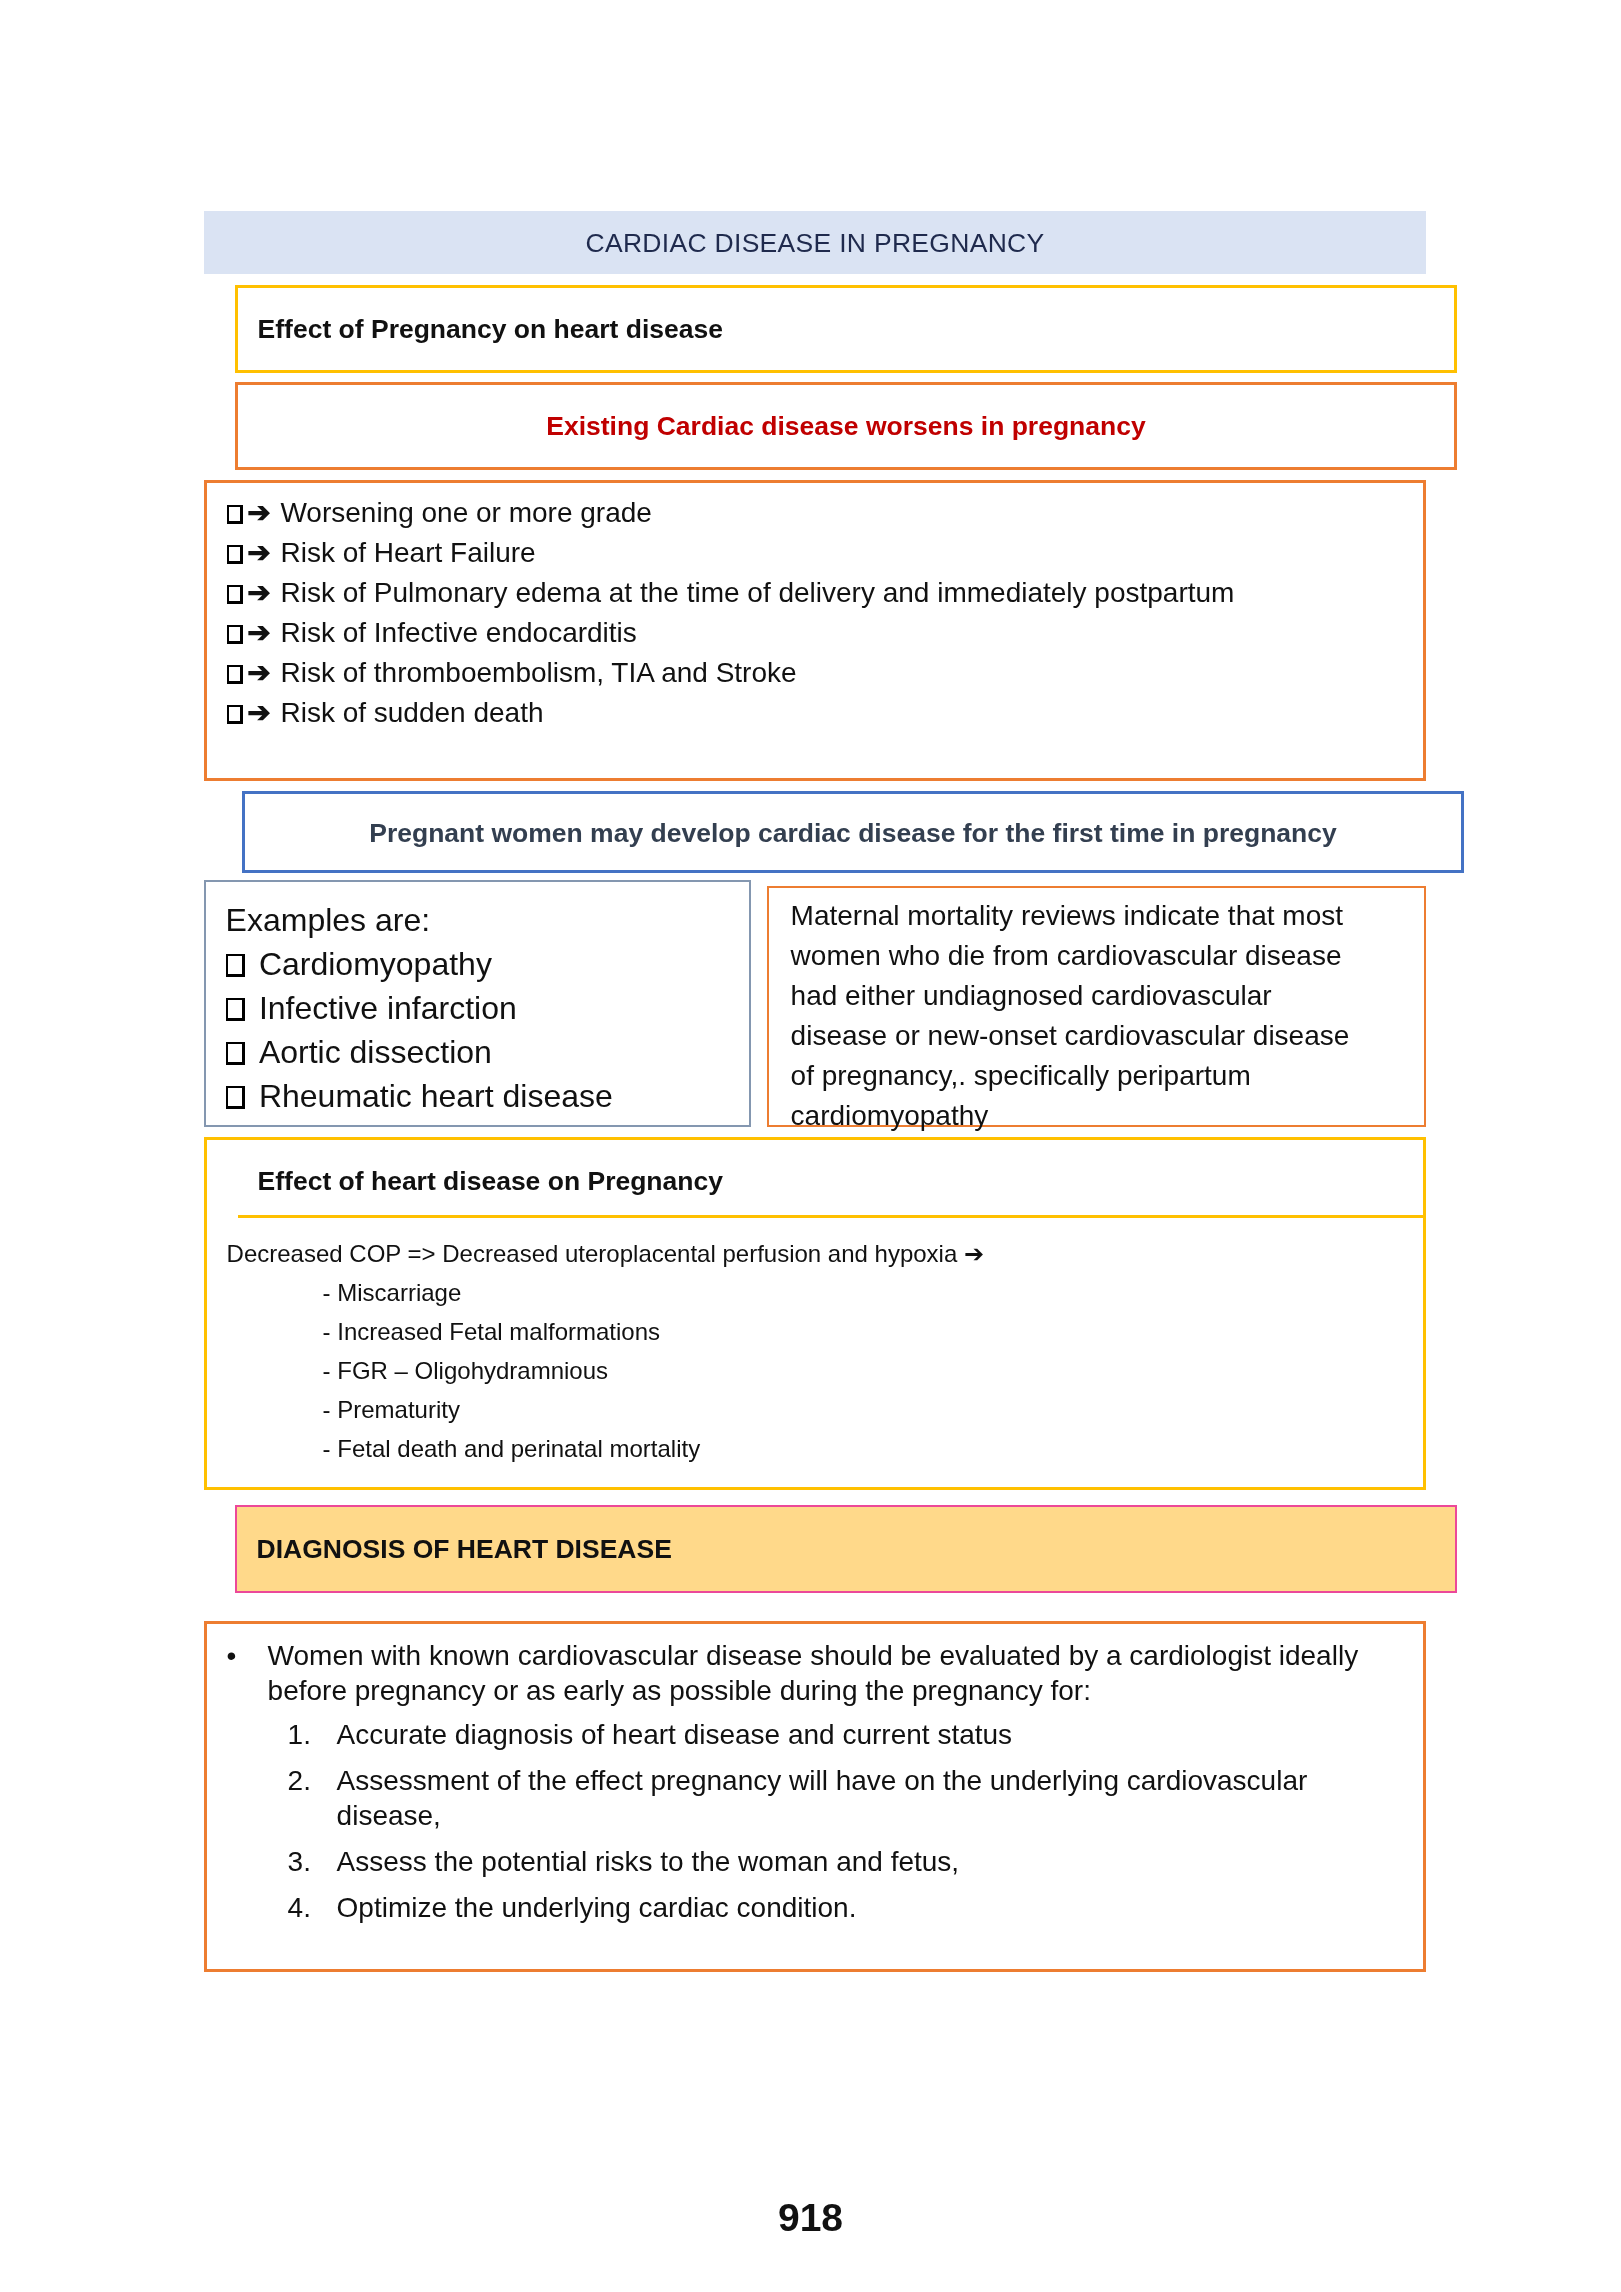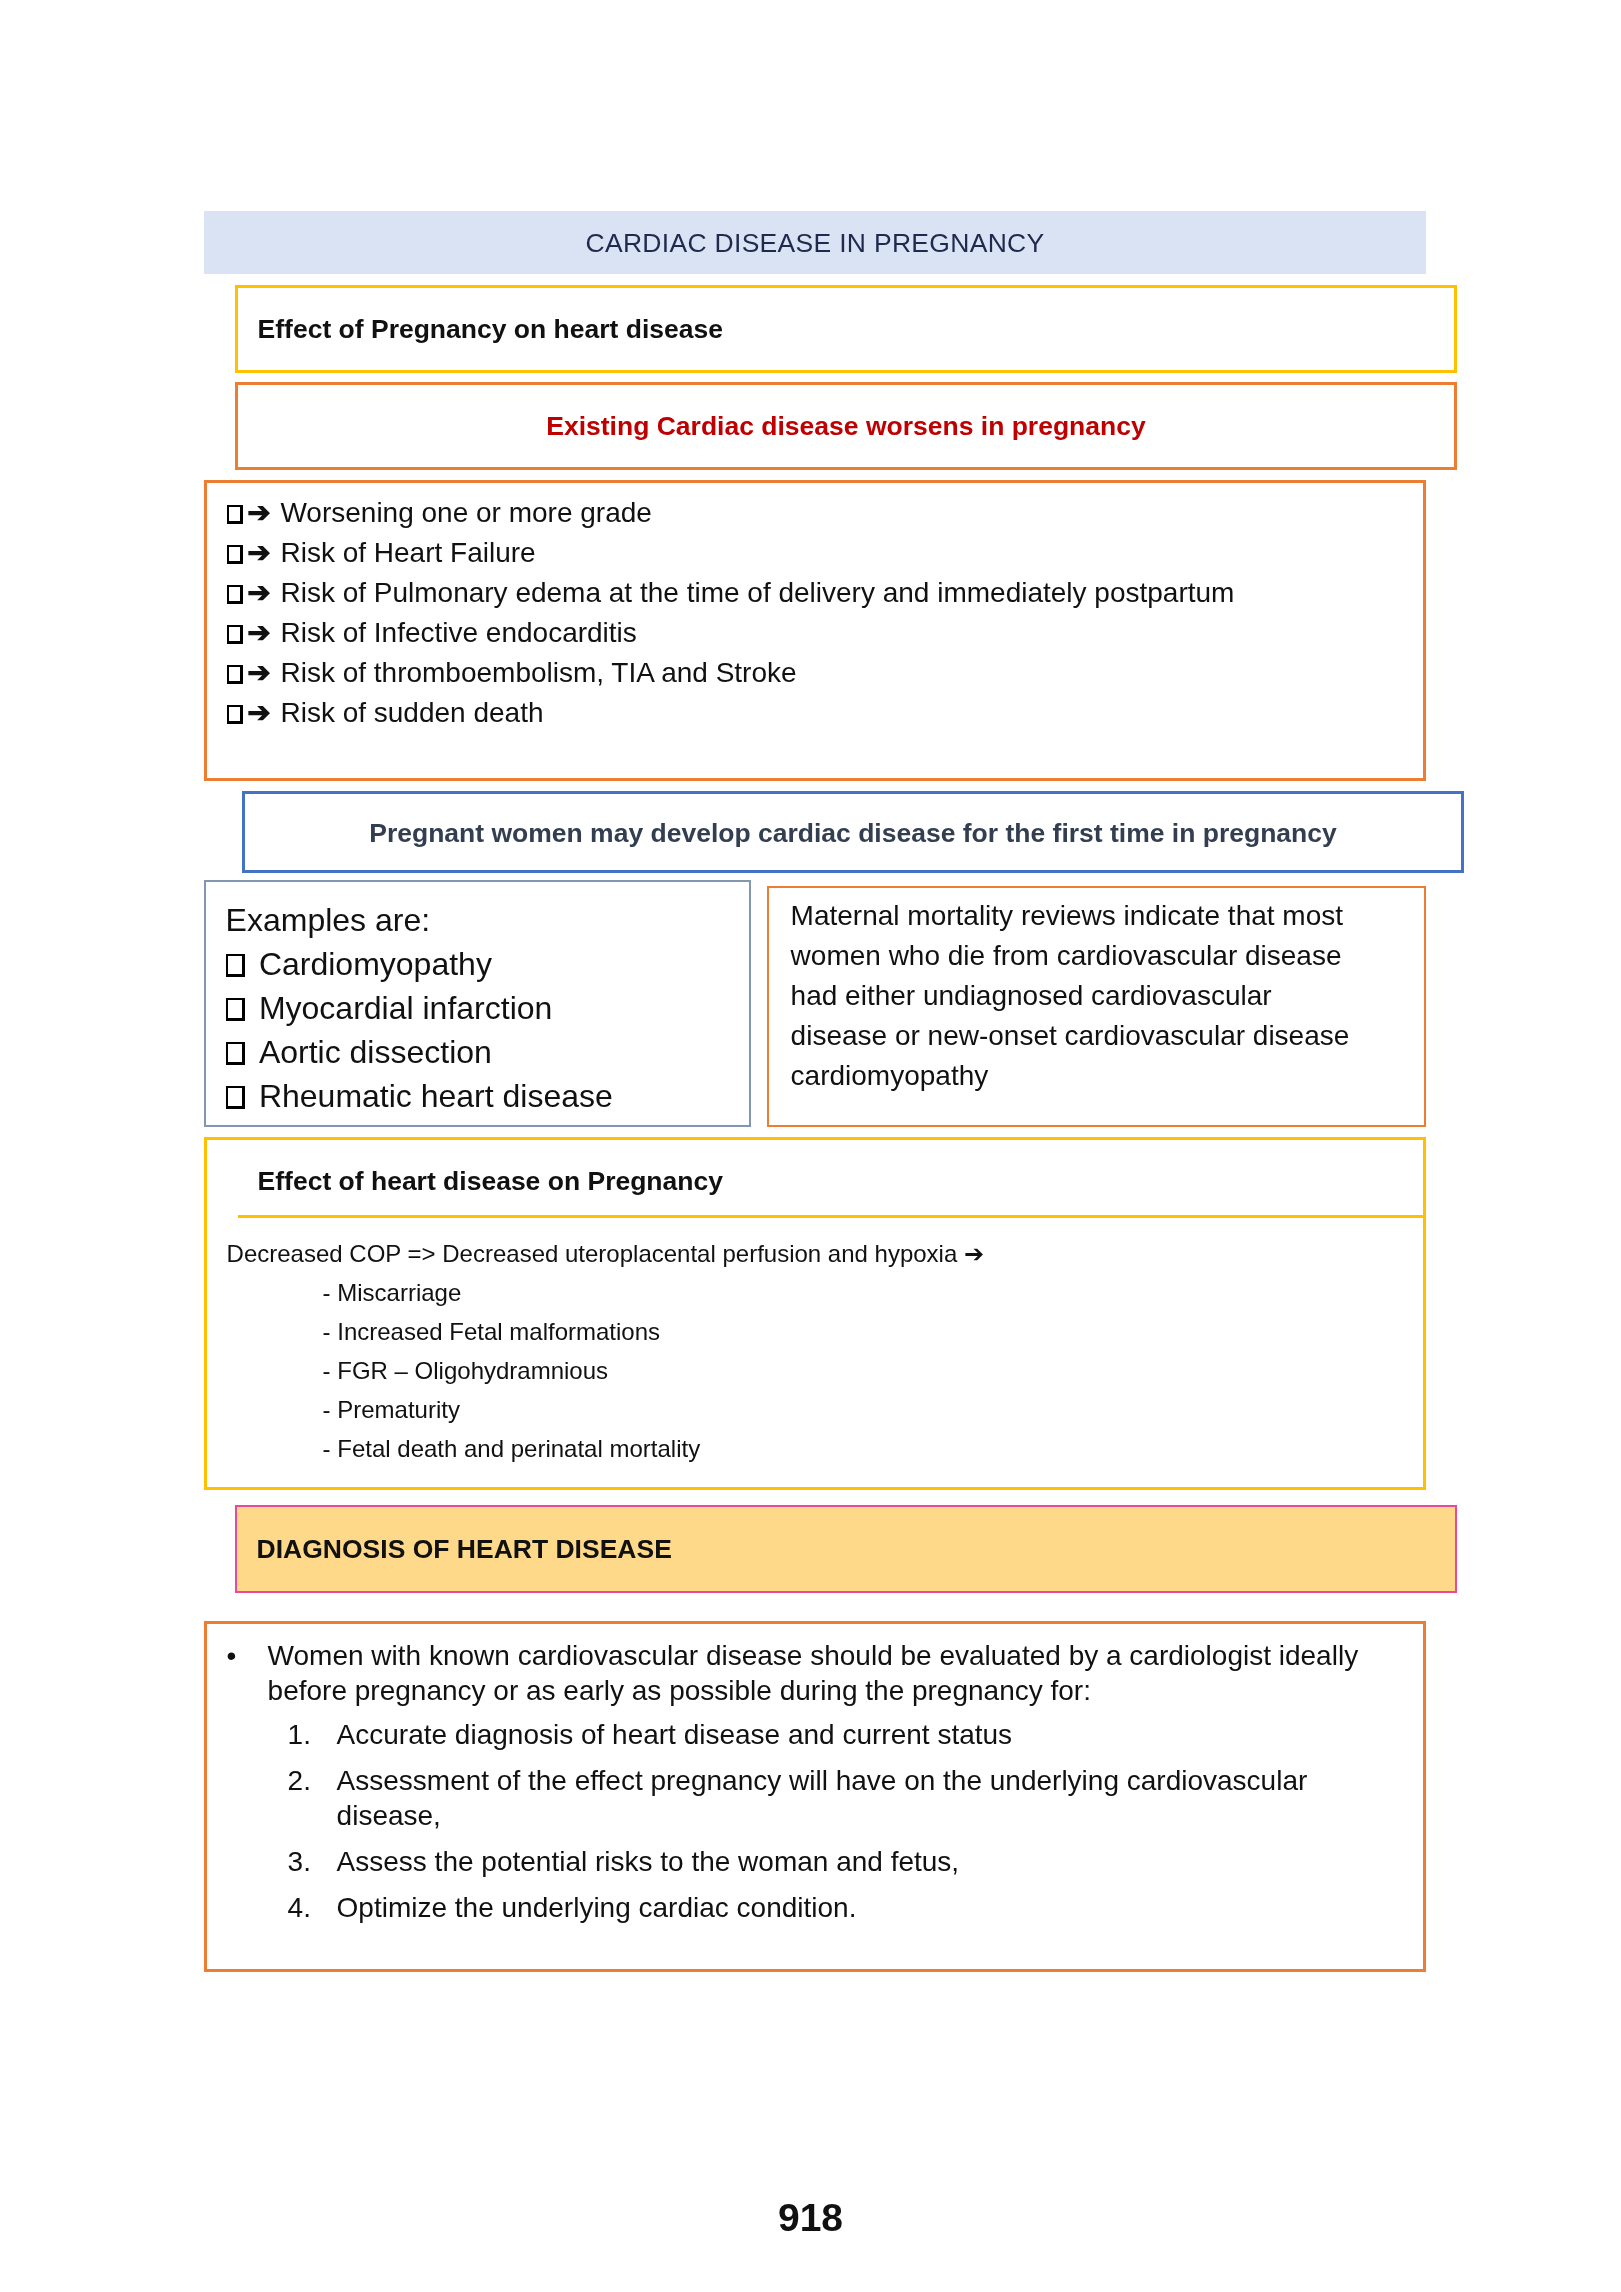--- a/index.html
+++ b/index.html
@@ -54,30 +54,31 @@
   <div class="li"><span class="chk"></span><span class="arr">➔</span><span>Risk of Infective endocarditis</span></div>
   <div class="li"><span class="chk"></span><span class="arr">➔</span><span>Risk of thromboembolism, TIA and Stroke</span></div>
   <div class="li"><span class="chk"></span><span class="arr">➔</span><span>Risk of sudden death</span></div>
 </div>
 
 <div class="abs box blue box4 h-bold">Pregnant women may develop cardiac disease for the first time in pregnancy</div>
 
 <div class="abs box grayblue box5">
   <div class="li">Examples are:</div>
   <div class="li"><span class="chk"></span><span>Cardiomyopathy</span></div>
-  <div class="li"><span class="chk"></span><span>Myocardial infarction</span></div>
+  <div class="li"><span class="chk"></span><span>Infective infarction</span></div>
   <div class="li"><span class="chk"></span><span>Aortic dissection</span></div>
   <div class="li"><span class="chk"></span><span>Rheumatic heart disease</span></div>
 </div>
 
 <div class="abs box orange box6">
   <div>Maternal mortality reviews indicate that most</div>
   <div>women who die from cardiovascular disease</div>
   <div>had either undiagnosed cardiovascular</div>
   <div>disease or new-onset cardiovascular disease</div>
+  <div>of pregnancy,. specifically peripartum</div>
   <div>cardiomyopathy</div>
 </div>
 
 <div class="abs box yellow box7">
   <div class="hdr h-bold">Effect of heart disease on Pregnancy</div>
   <div class="body">
     <div class="line">Decreased COP =&gt; Decreased uteroplacental perfusion and hypoxia ➔</div>
     <div class="line sub">- Miscarriage</div>
     <div class="line sub">- Increased Fetal malformations</div>
     <div class="line sub">- FGR – Oligohydramnious</div>

